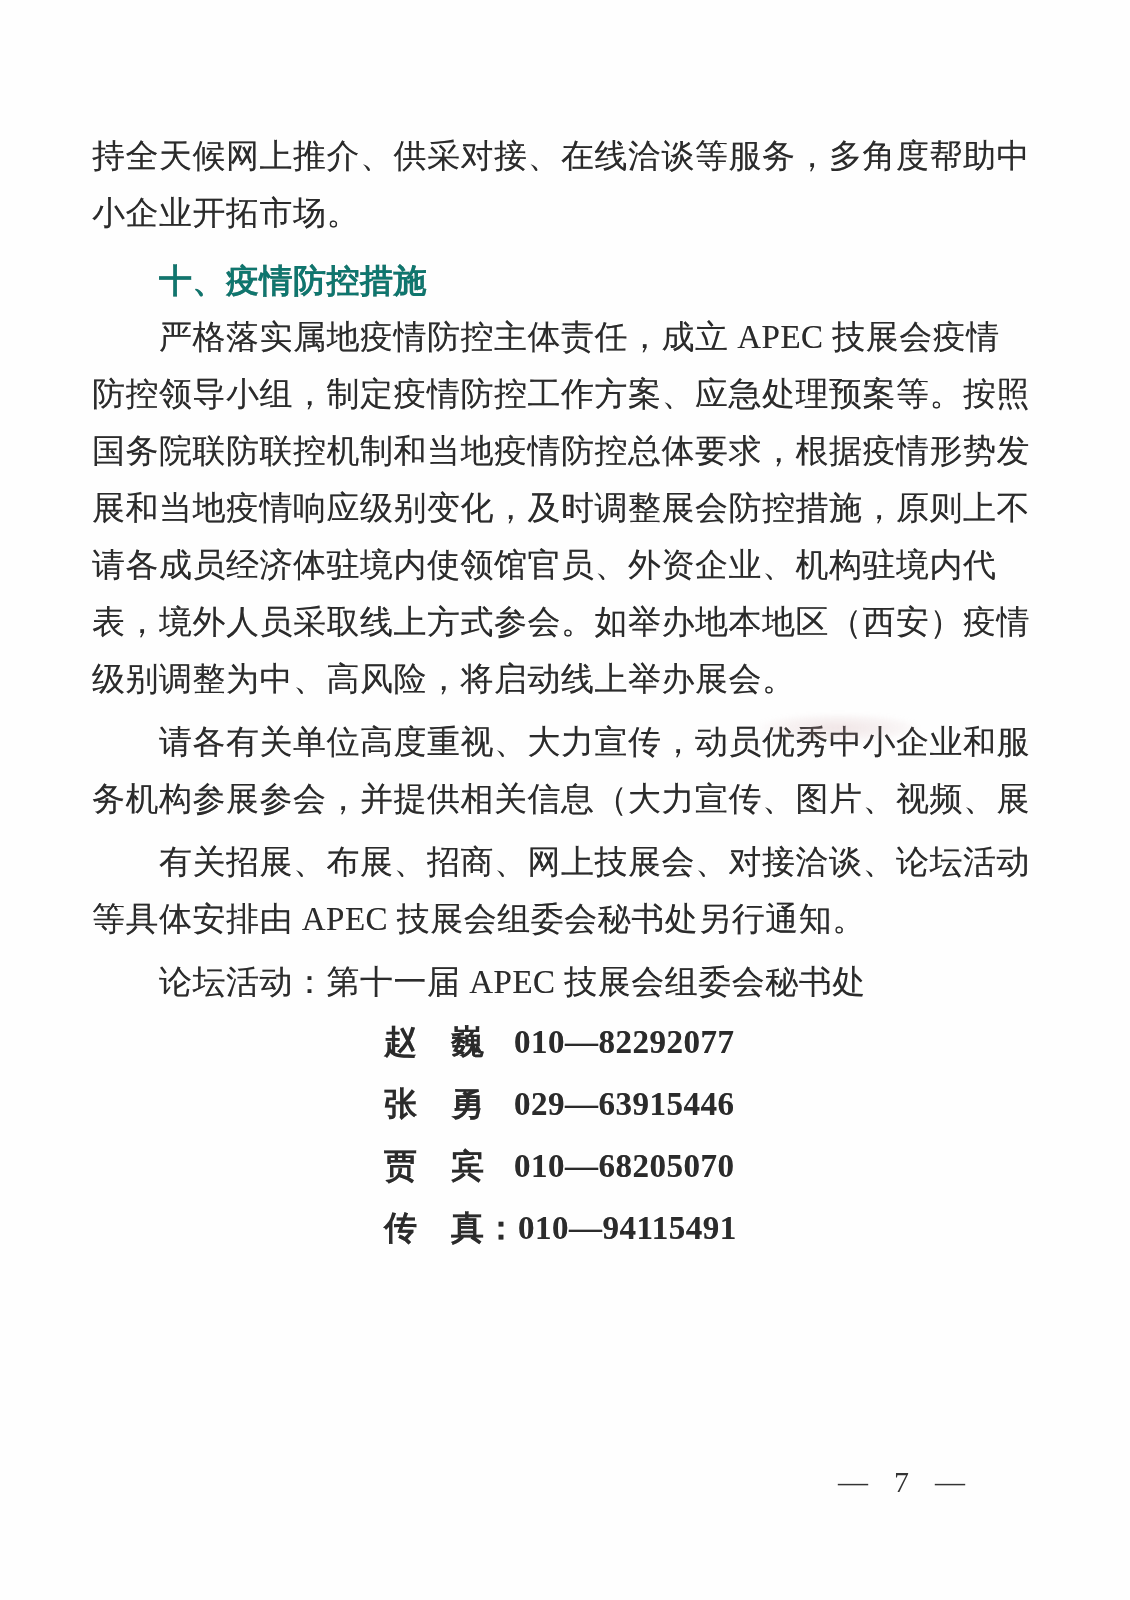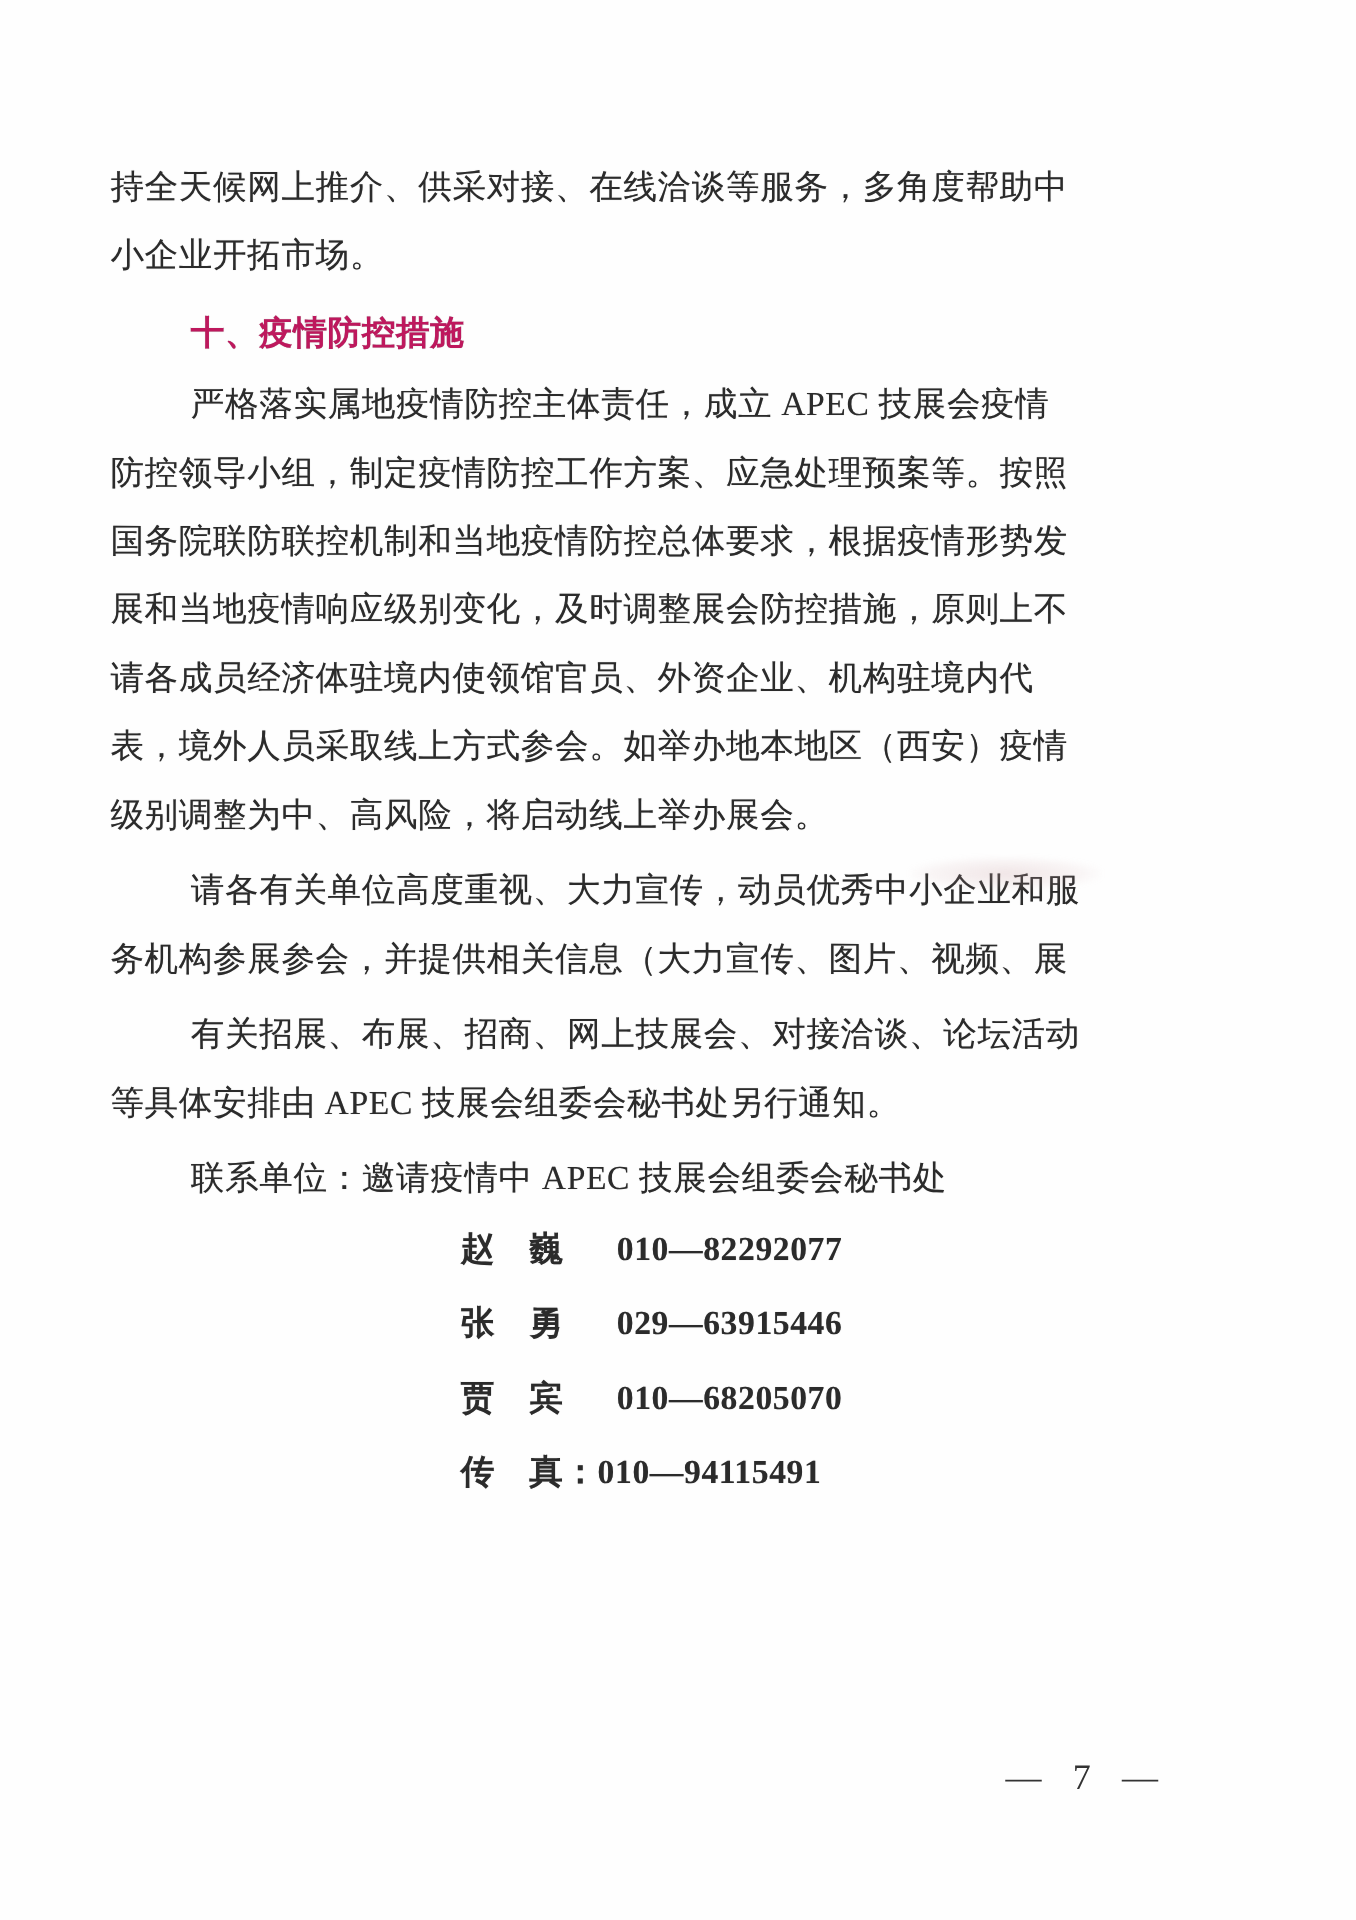--- a/index.html
+++ b/index.html
@@ -14,35 +14,35 @@
     background: #fefefe;
     overflow: hidden;
     font-family: "Liberation Serif", "DejaVu Serif", serif;
     color: #2b2b2b;
   }
   .textblock {
     position: absolute;
     left: 92px;
     top: 128px;
     width: 900px;
-    font-size: 28px;
+    font-size: 33px;
     text-shadow: 0 0 0.6px rgba(45,45,45,0.45);
   }
   .ln {
     height: 57px;
     line-height: 57px;
     white-space: nowrap;
     letter-spacing: 0.5px;
   }
   .indent { text-indent: 67px; }
   .heading {
     font-weight: bold;
     margin-top: 10px;
-    font-family: Liberation Mono, monospace;
-    color: #be185d;
+    font-family: Liberation Sans, sans-serif;
+    color: #0f766e;
   }
   .pstart { margin-top: 6px; }
   .c-ln {
     height: 62px;
     line-height: 62px;
     white-space: nowrap;
     letter-spacing: 0.5px;
   }
   .c-first { padding-left: 67px; }
   .c-entry { padding-left: 292px; font-weight: bold; }
@@ -92,21 +92,21 @@
     <div class="ln">请各成员经济体驻境内使领馆官员、外资企业、机构驻境内代</div>
     <div class="ln">表，境外人员采取线上方式参会。如举办地本地区（西安）疫情</div>
     <div class="ln">级别调整为中、高风险，将启动线上举办展会。</div>
 
     <div class="ln indent pstart">请各有关单位高度重视、大力宣传，动员优秀中小企业和服</div>
     <div class="ln">务机构参展参会，并提供相关信息（大力宣传、图片、视频、展</div>
 
     <div class="ln indent pstart">有关招展、布展、招商、网上技展会、对接洽谈、论坛活动</div>
     <div class="ln">等具体安排由 APEC 技展会组委会秘书处另行通知。</div>
 
-    <div class="ln indent pstart">联系单位：邀请疫情中 APEC 技展会组委会秘书处</div>
+    <div class="ln indent pstart">论坛活动：第十一届 APEC 技展会组委会秘书处</div>
 
 
     <div class="c-ln c-entry">
       <span class="c-name">赵　巍</span><span class="c-phone">010—82292077</span>
     </div>
 
     <div class="c-ln c-entry">
       <span class="c-name">张　勇</span><span class="c-phone">029—63915446</span>
     </div>
 

